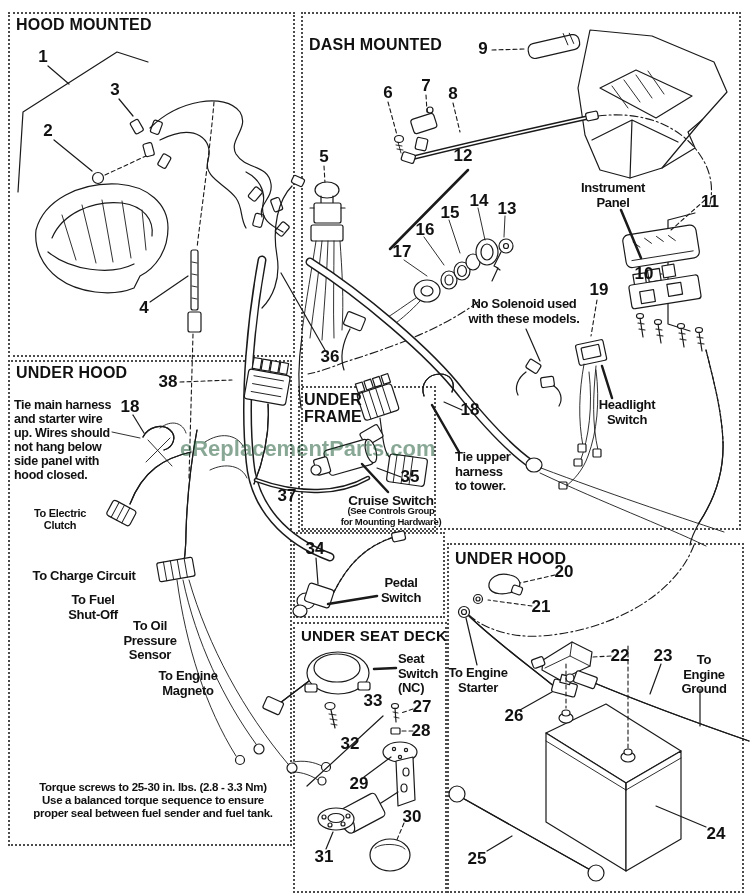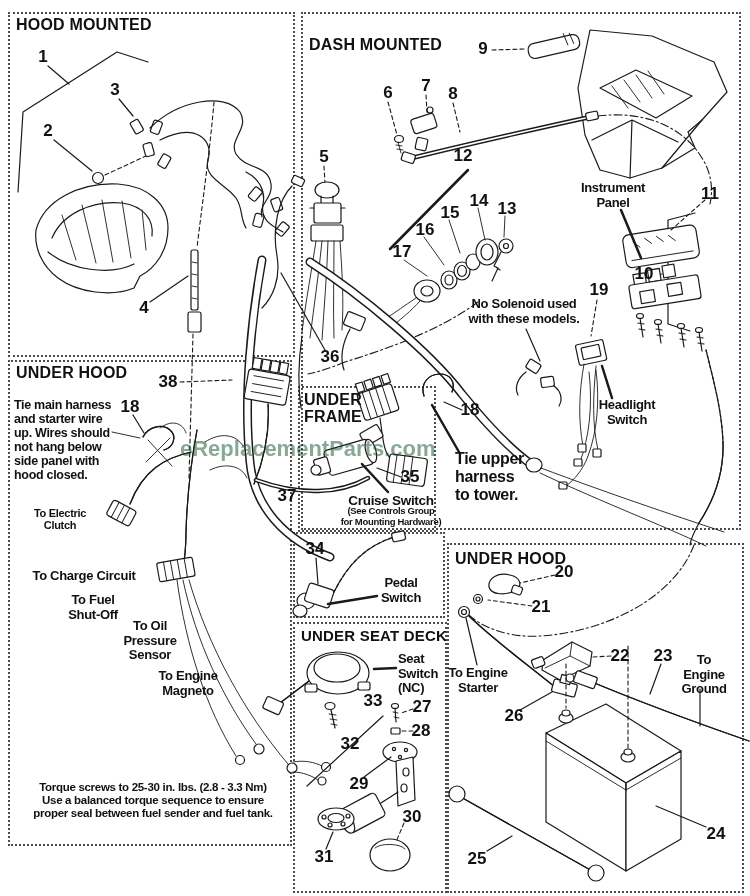--- a/index.html
+++ b/index.html
@@ -369,21 +369,21 @@
       <div class="callout" style="left: 43px; top: 57px;">1</div>
       <div class="callout" style="left: 48px; top: 131px;">2</div>
       <div class="callout" style="left: 115px; top: 90px;">3</div>
       <div class="callout" style="left: 144px; top: 308px;">4</div>
       <div class="callout" style="left: 324px; top: 157px;">5</div>
       <div class="callout" style="left: 388px; top: 93px;">6</div>
       <div class="callout" style="left: 426px; top: 86px;">7</div>
       <div class="callout" style="left: 453px; top: 94px;">8</div>
       <div class="callout" style="left: 483px; top: 49px;">9</div>
       <div class="callout" style="left: 644px; top: 274px;">10</div>
-      <div class="callout" style="left: 710px; top: 194px;">11</div>
+      <div class="callout" style="left: 710px; top: 202px;">11</div>
       <div class="callout" style="left: 463px; top: 156px;">12</div>
       <div class="callout" style="left: 507px; top: 209px;">13</div>
       <div class="callout" style="left: 479px; top: 201px;">14</div>
       <div class="callout" style="left: 450px; top: 213px;">15</div>
       <div class="callout" style="left: 425px; top: 230px;">16</div>
       <div class="callout" style="left: 402px; top: 252px;">17</div>
       <div class="callout" style="left: 130px; top: 407px;">18</div>
       <div class="callout" style="left: 470px; top: 410px;">18</div>
       <div class="callout" style="left: 599px; top: 290px;">19</div>
       <div class="callout" style="left: 564px; top: 572px;">20</div>
@@ -422,21 +422,21 @@
       <div class="ann center" style="left: 60px; top: 519px; font-size: 11px;">To Electric
 Clutch</div>
       <div class="ann center" style="left: 84px; top: 576px; font-size: 13px;">To Charge Circuit</div>
       <div class="ann center" style="left: 93px; top: 608px; font-size: 13px;">To Fuel
 Shut-Off</div>
       <div class="ann center" style="left: 150px; top: 641px; font-size: 13px;">To Oil
 Pressure
 Sensor</div>
       <div class="ann center" style="left: 188px; top: 684px; font-size: 13px;">To Engine
 Magneto</div>
-      <div class="ann" style="left: 455px; top: 450px; font-size: 16px;">Tie upper
+      <div class="ann" style="left: 455px; top: 450px; font-size: 13px;">Tie upper
 harness
 to tower.</div>
       <div class="ann center" style="left: 391px; top: 501px; font-size: 13.5px;">Cruise Switch</div>
       <div class="ann center" style="left: 391px; top: 517px; font-size: 9.5px;">(See Controls Group
 for Mounting Hardware)</div>
       <div class="ann center" style="left: 401px; top: 591px; font-size: 13px;">Pedal
 Switch</div>
       <div class="ann" style="left: 398px; top: 652px; font-size: 13px;">Seat
 Switch
 (NC)</div>

